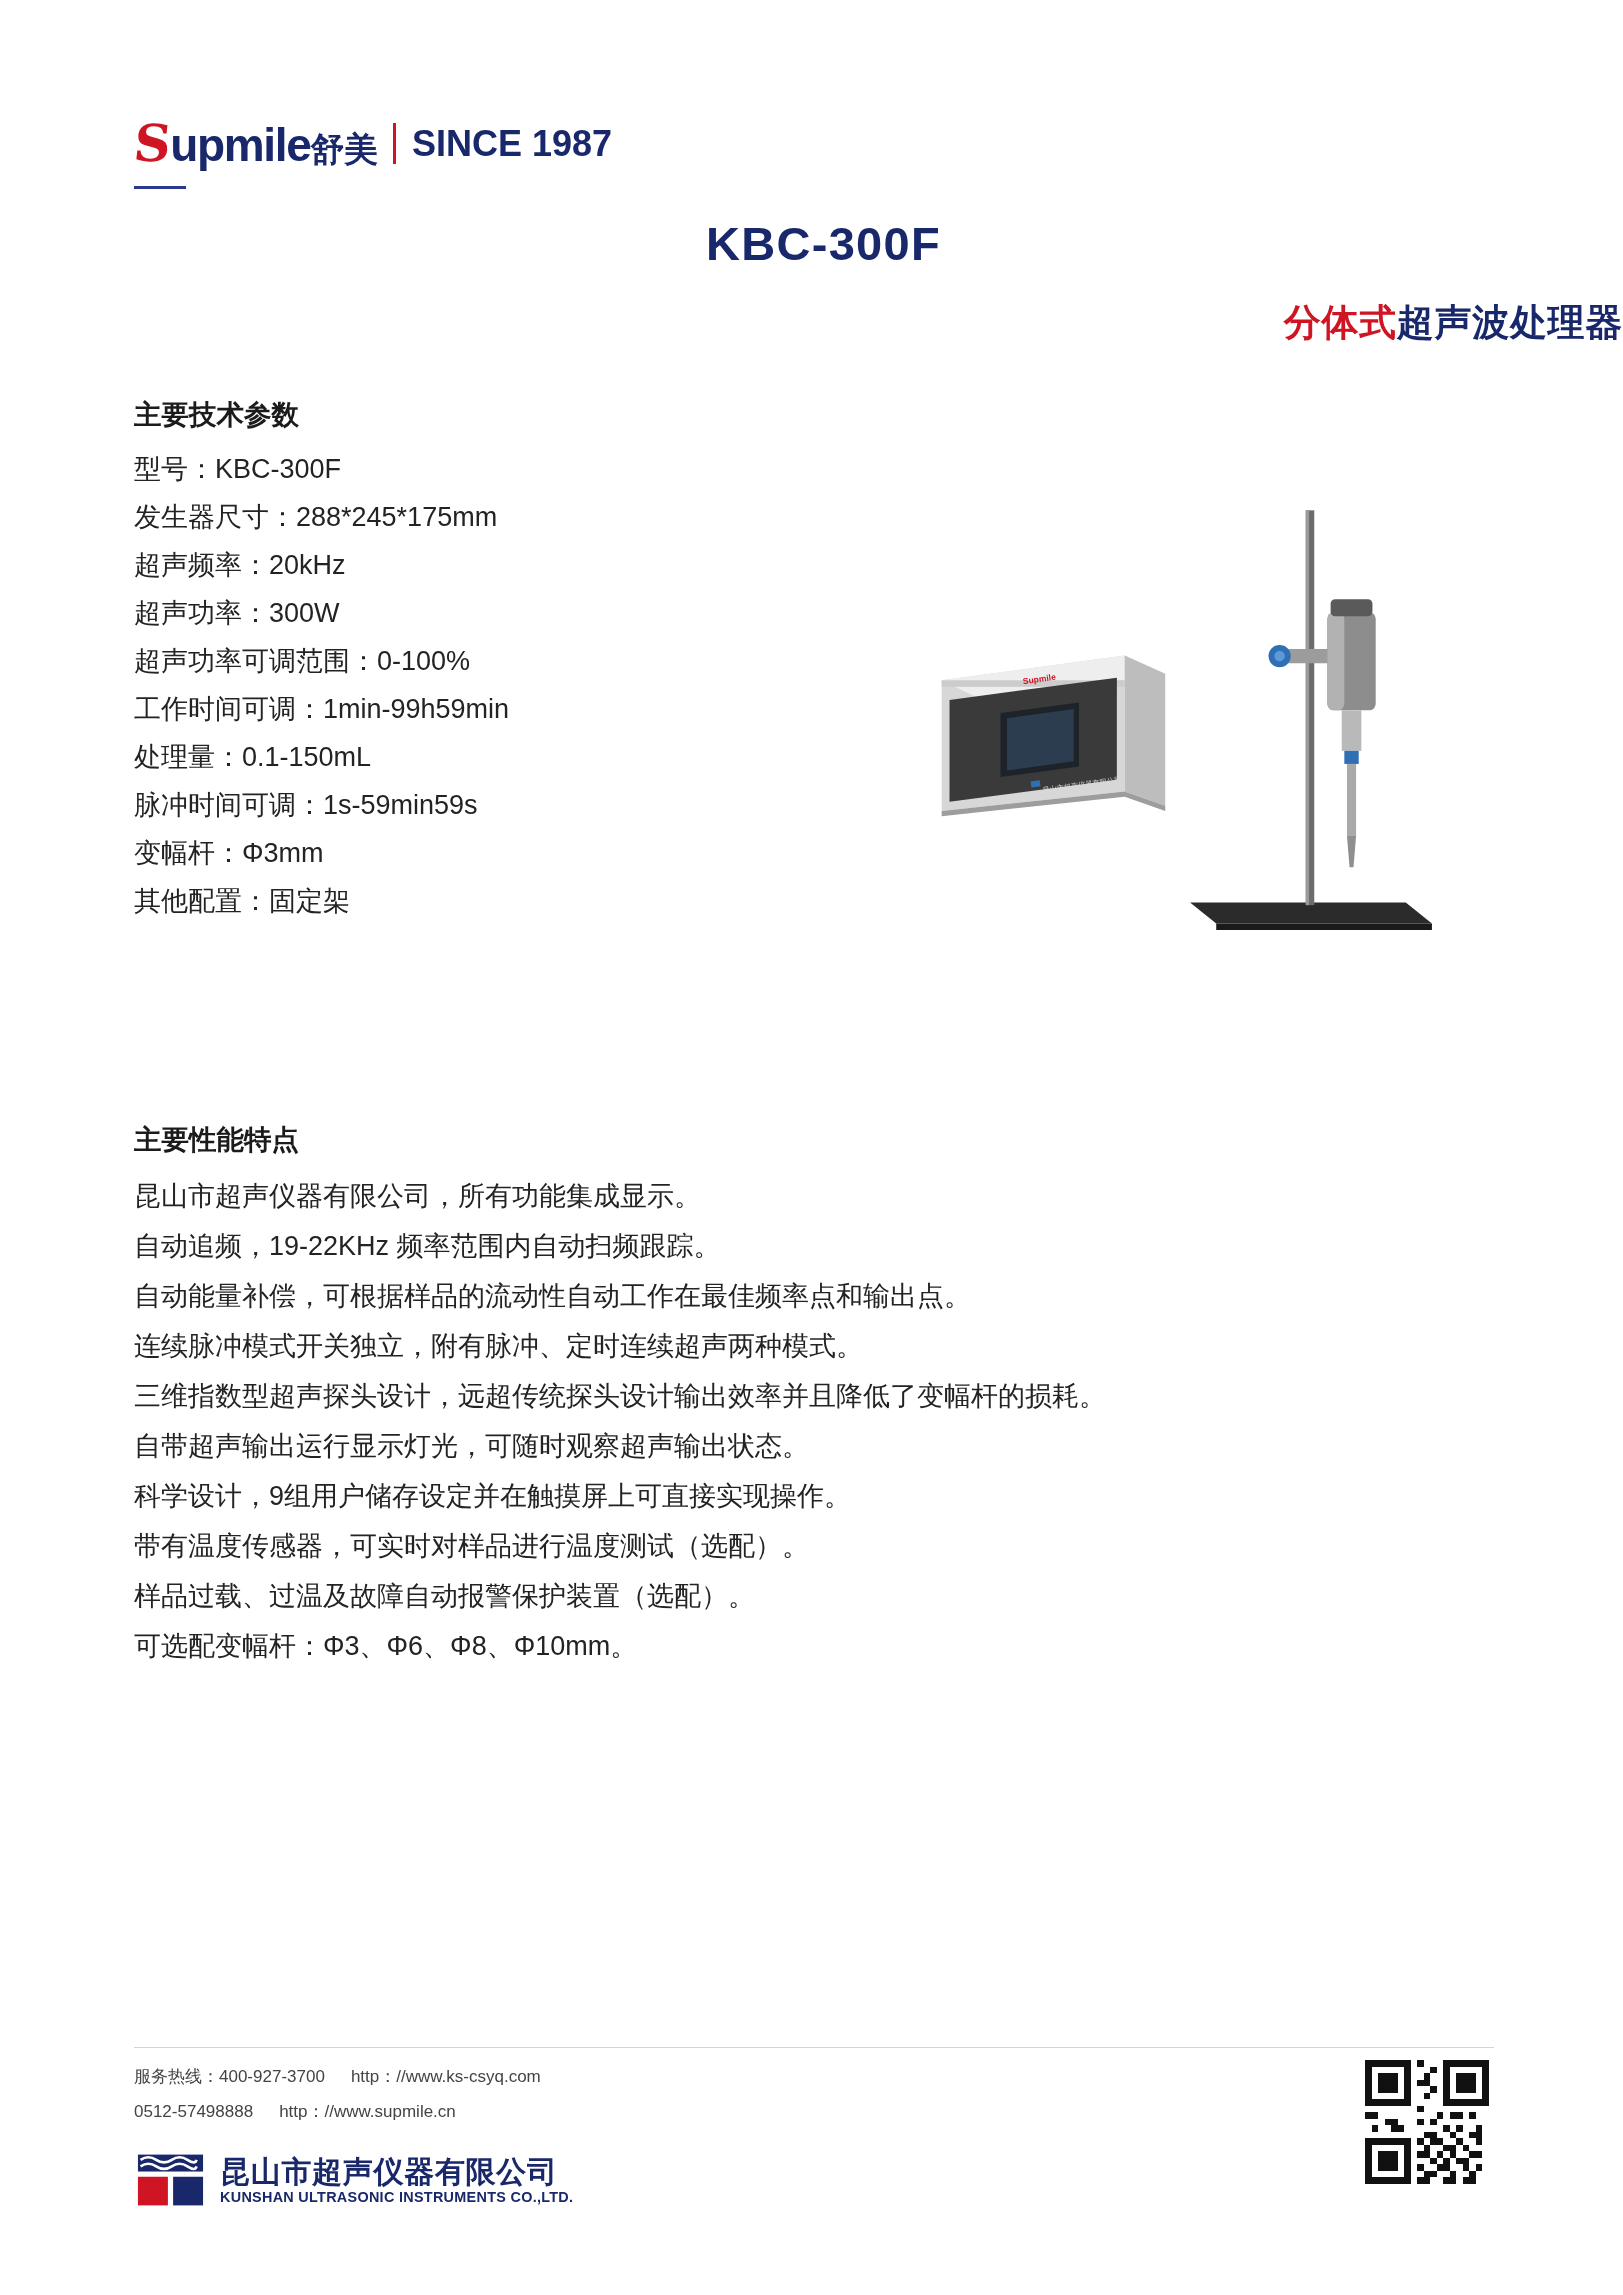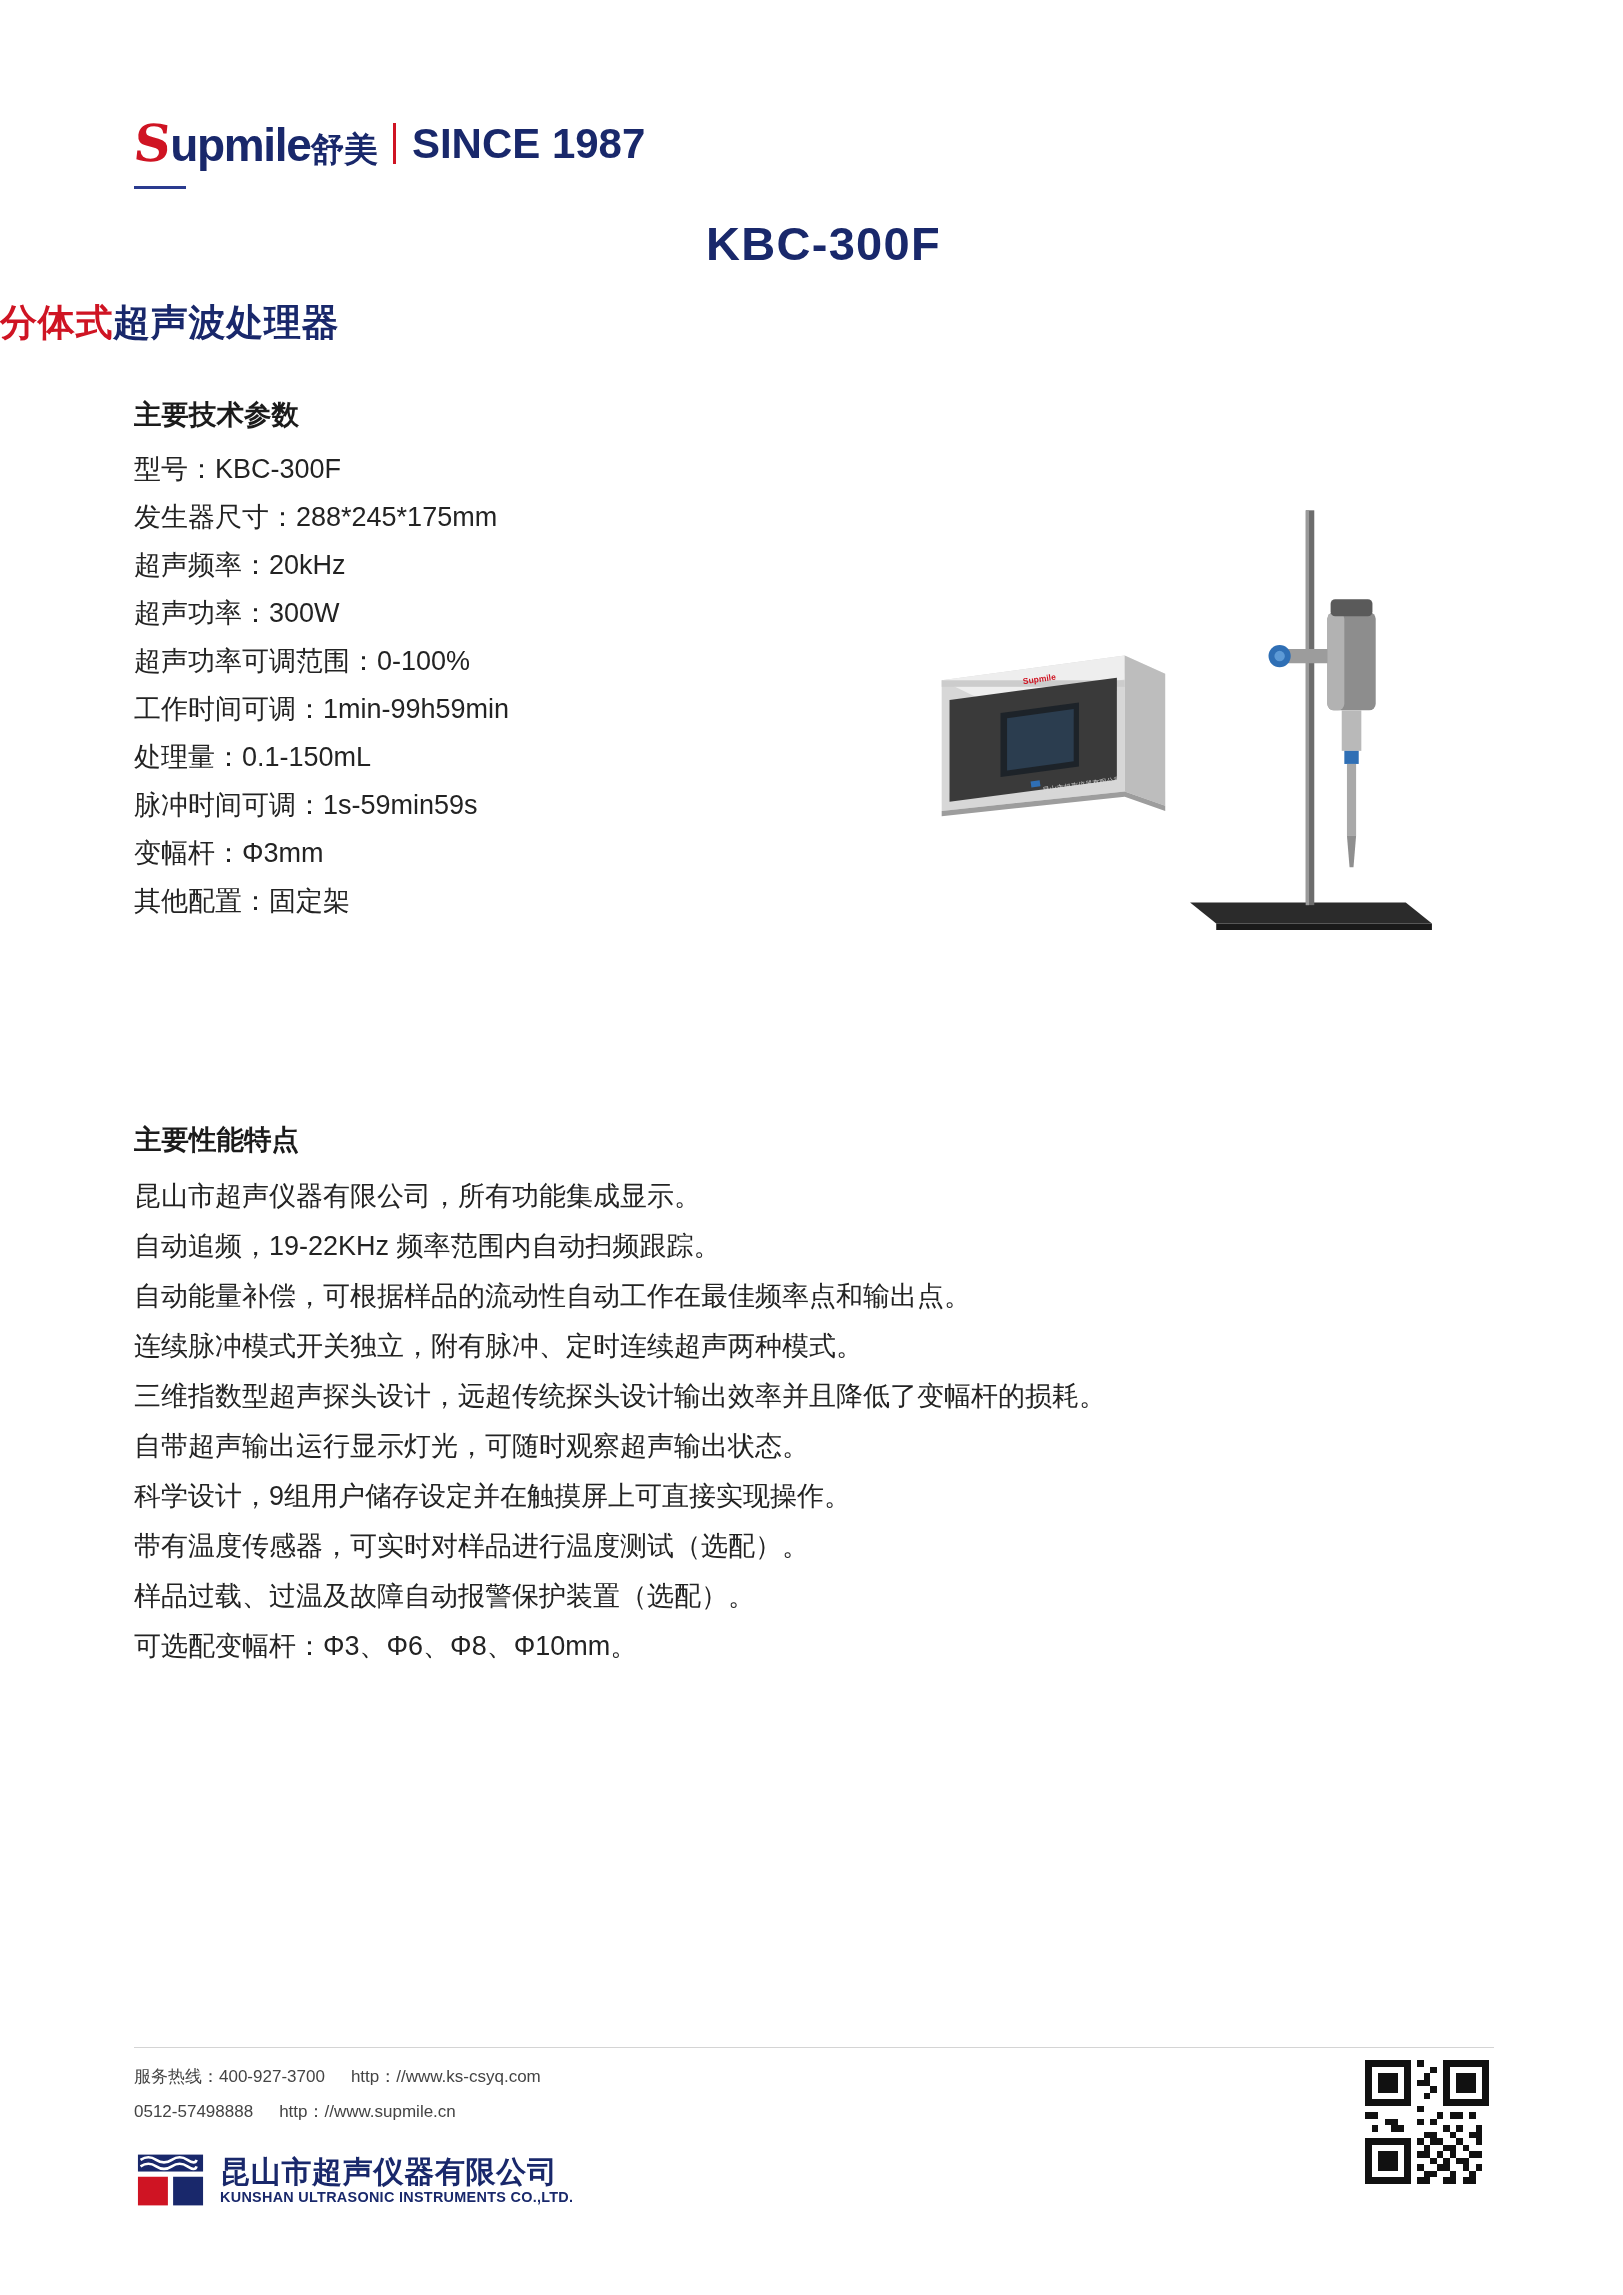--- a/index.html
+++ b/index.html
@@ -58,21 +58,21 @@
   }
   .brand-divider {
     width: 3.3px;
     height: 41px;
     background: #cf1423;
     margin: 0 15.7px;
     align-self: center;
   }
   .brand-since {
     color: #19286b;
-    font-size: 42px;
+    font-size: 36px;
     font-weight: bold;
     letter-spacing: 0px;
     line-height: 1;
   }
   .brand-underline {
     position: absolute;
     left: 134px;
     top: 186px;
     width: 52px;
     height: 2.6px;
@@ -90,21 +90,21 @@
     font-size: 47px;
     font-weight: bold;
     letter-spacing: 1.3px;
     padding-left: 12px;
   }
   .sub-title {
     position: absolute;
     top: 298px;
     left: 0;
     width: 1623px;
-    text-align: left;
+    text-align: right;
     font-size: 37px;
     font-weight: bold;
     letter-spacing: 0.7px;
   }
   .sub-red { color: #cf1423; }
   .sub-blue { color: #19286b; }
 
   
   .section-head {
     position: absolute;

